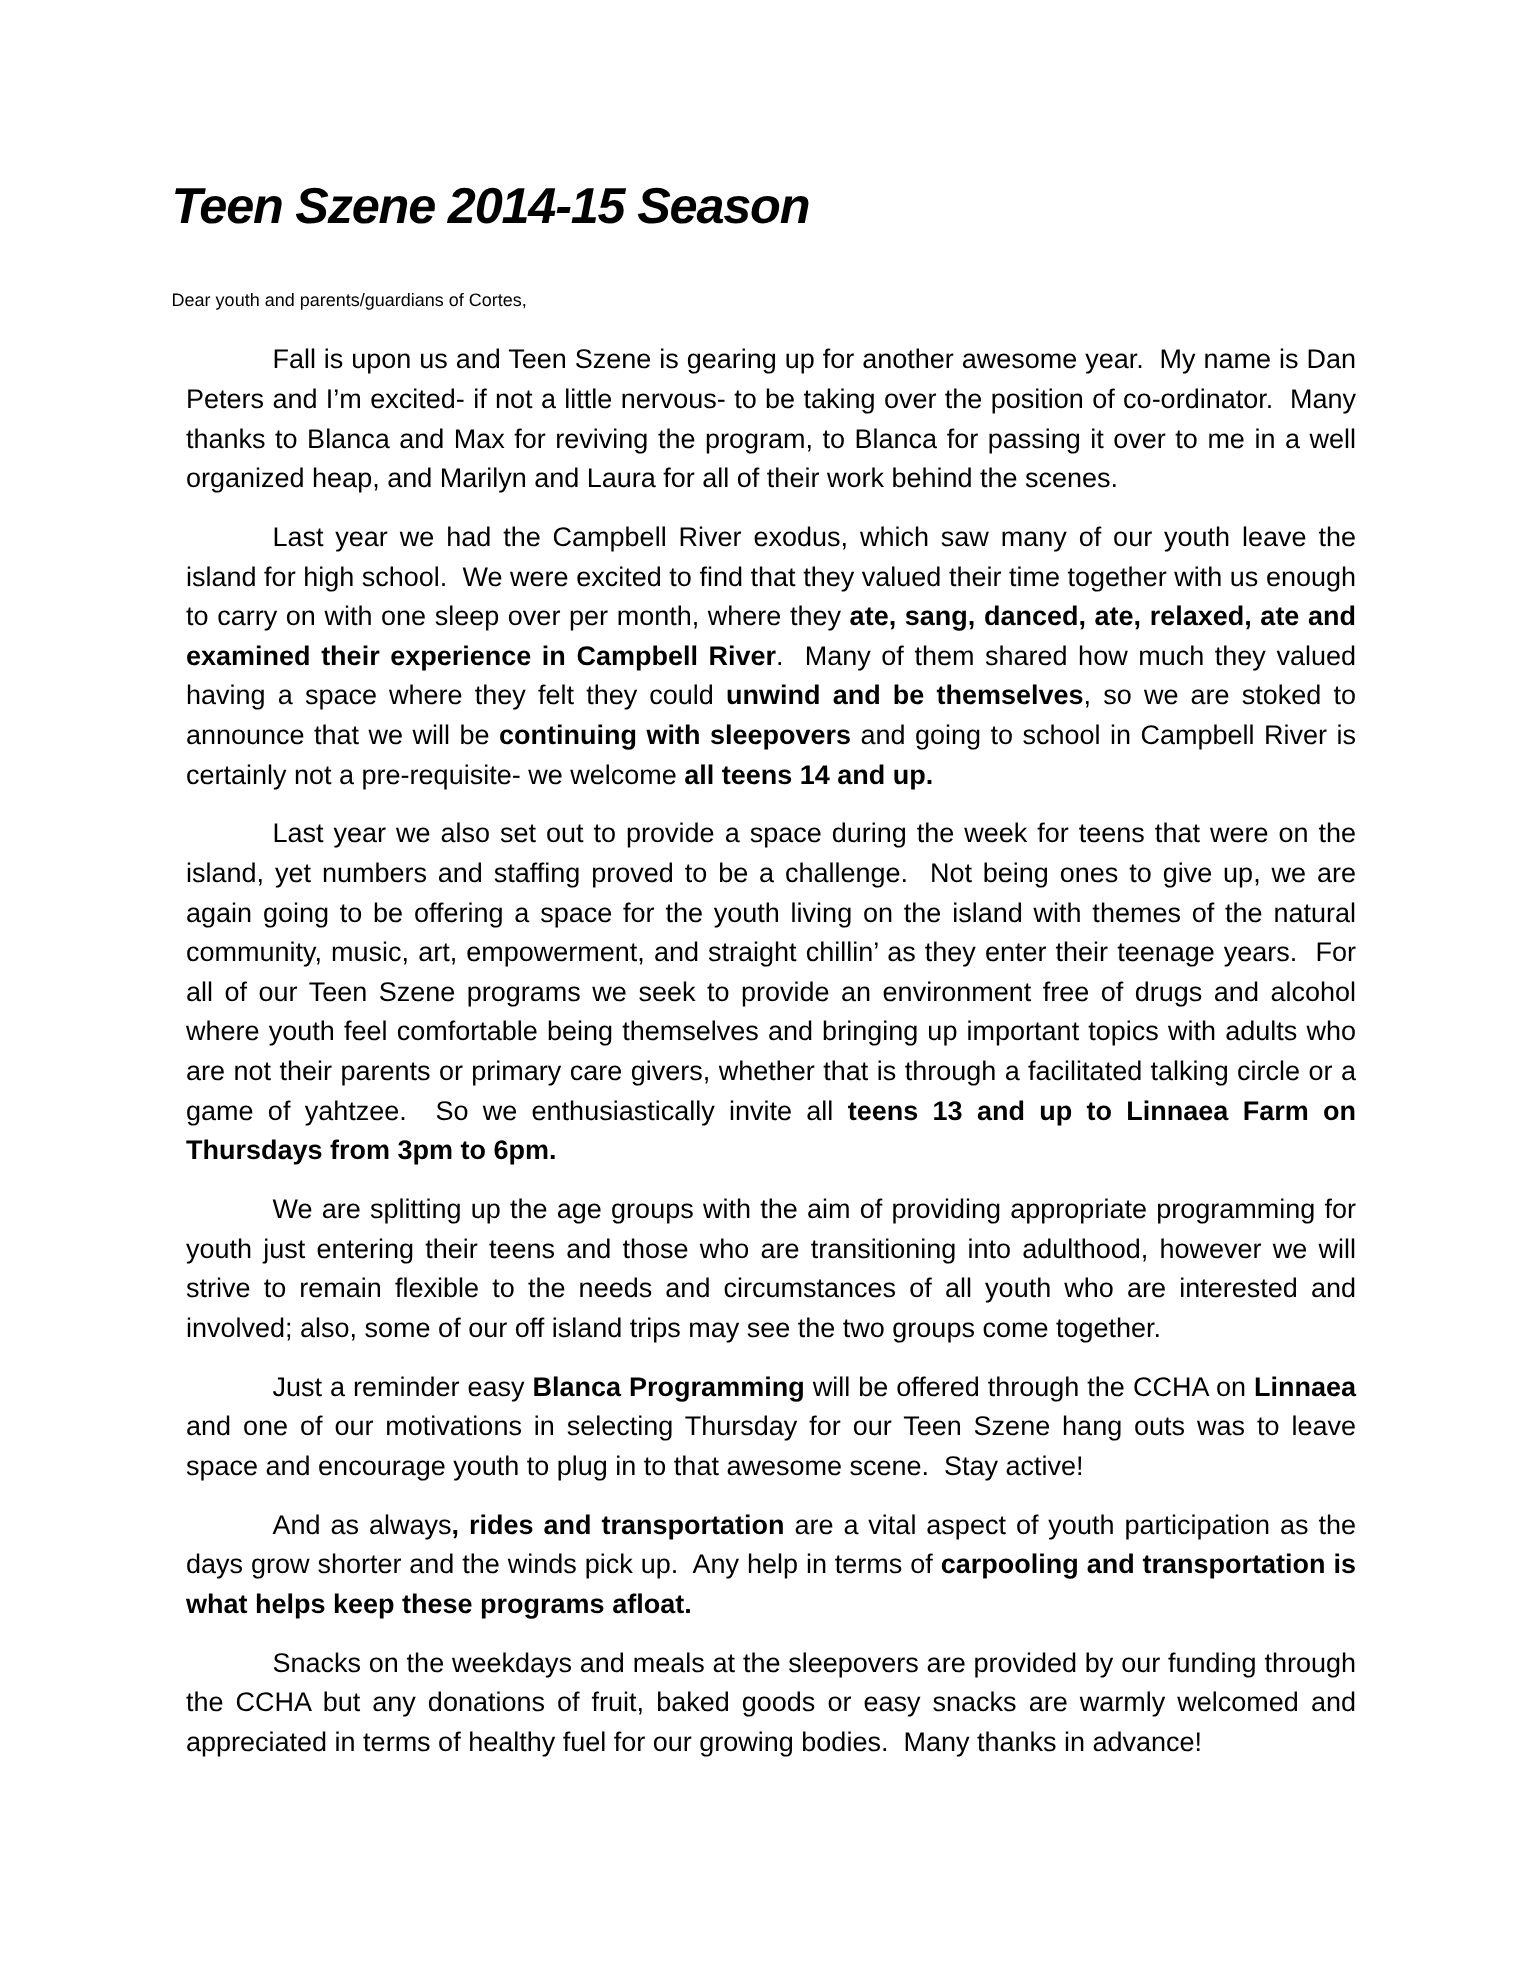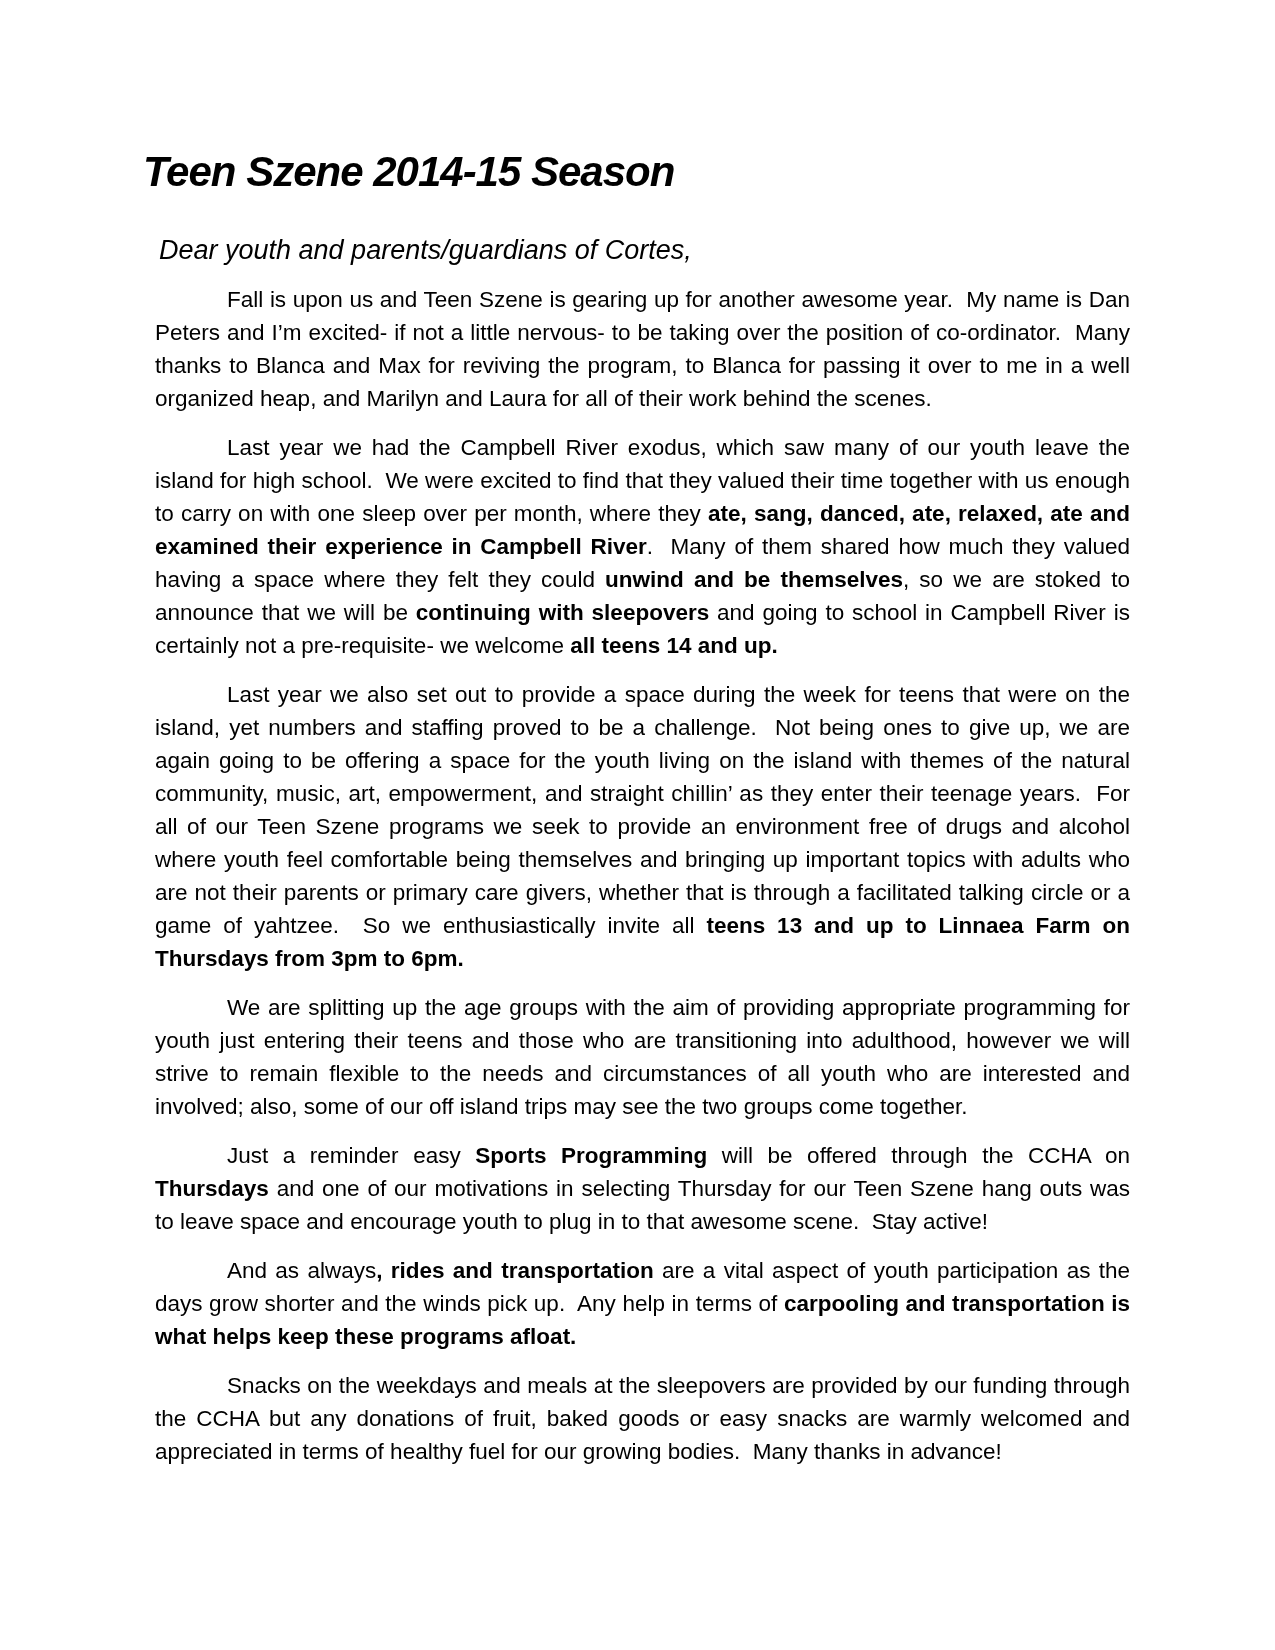--- a/index.html
+++ b/index.html
@@ -20,24 +20,23 @@
     overflow: hidden;
   }
   .doc-title {
     font-size: 42px;
     font-weight: bold;
     font-style: italic;
     margin: 0 0 38px 0;
     letter-spacing: -1px;
   }
   .salutation {
-    font-size: 27px;
+    font-size: 15px;
     line-height: 33px;
-    margin: 0 0 16px 16px;
-    font-style: italic;
+    margin: 0 0 16px 0;
   }
   .doc-body p {
     font-size: 22.5px;
     line-height: 33px;
     margin: 0 0 16px 12px;
     text-align: justify;
     text-indent: 72px;
     white-space: pre-wrap;
   }
   .doc-body p span.b {
@@ -50,17 +49,17 @@
 <div class="page">
   <h1 class="doc-title">Teen Szene 2014-15 Season</h1>
 
   <div class="salutation">Dear youth and parents/guardians of Cortes,</div>
 
   <div class="doc-body">
       <p><span>Fall is upon us and Teen Szene is gearing up for another awesome year.  My name is Dan Peters and I’m excited- if not a little nervous- to be taking over the position of co-ordinator.  Many thanks to Blanca and Max for reviving the program, to Blanca for passing it over to me in a well organized heap, and Marilyn and Laura for all of their work behind the scenes.</span></p>
       <p><span>Last year we had the Campbell River exodus, which saw many of our youth leave the island for high school.  We were excited to find that they valued their time together with us enough to carry on with one sleep over per month, where they </span><span class="b">ate, sang, danced, ate, relaxed, ate and examined their experience in Campbell River</span><span>.  Many of them shared how much they valued having a space where they felt they could </span><span class="b">unwind and be themselves</span><span>, so we are stoked to announce that we will be </span><span class="b">continuing with sleepovers</span><span> and going to school in Campbell River is certainly not a pre-requisite- we welcome </span><span class="b">all teens 14 and up.</span></p>
       <p><span>Last year we also set out to provide a space during the week for teens that were on the island, yet numbers and staffing proved to be a challenge.  Not being ones to give up, we are again going to be offering a space for the youth living on the island with themes of the natural community, music, art, empowerment, and straight chillin’ as they enter their teenage years.  For all of our Teen Szene programs we seek to provide an environment free of drugs and alcohol where youth feel comfortable being themselves and bringing up important topics with adults who are not their parents or primary care givers, whether that is through a facilitated talking circle or a game of yahtzee.  So we enthusiastically invite all </span><span class="b">teens 13 and up to Linnaea Farm on Thursdays from 3pm to 6pm.</span></p>
       <p><span>We are splitting up the age groups with the aim of providing appropriate programming for youth just entering their teens and those who are transitioning into adulthood, however we will strive to remain flexible to the needs and circumstances of all youth who are interested and involved; also, some of our off island trips may see the two groups come together.</span></p>
-      <p><span>Just a reminder easy </span><span class="b">Sports Programming</span><span> will be offered through the CCHA on </span><span class="b">Thursdays</span><span> and one of our motivations in selecting Thursday for our Teen Szene hang outs was to leave space and encourage youth to plug in to that awesome scene.  Stay active!</span></p>
+      <p><span>Just a reminder easy </span><span class="b">Blanca Programming</span><span> will be offered through the CCHA on </span><span class="b">Linnaea</span><span> and one of our motivations in selecting Thursday for our Teen Szene hang outs was to leave space and encourage youth to plug in to that awesome scene.  Stay active!</span></p>
       <p><span>And as always</span><span class="b">, rides and transportation</span><span> are a vital aspect of youth participation as the days grow shorter and the winds pick up.  Any help in terms of </span><span class="b">carpooling and transportation is what helps keep these programs afloat.</span></p>
       <p><span>Snacks on the weekdays and meals at the sleepovers are provided by our funding through the CCHA but any donations of fruit, baked goods or easy snacks are warmly welcomed and appreciated in terms of healthy fuel for our growing bodies.  Many thanks in advance!</span></p>
     </div>
 </div>
 
 </body></html>

